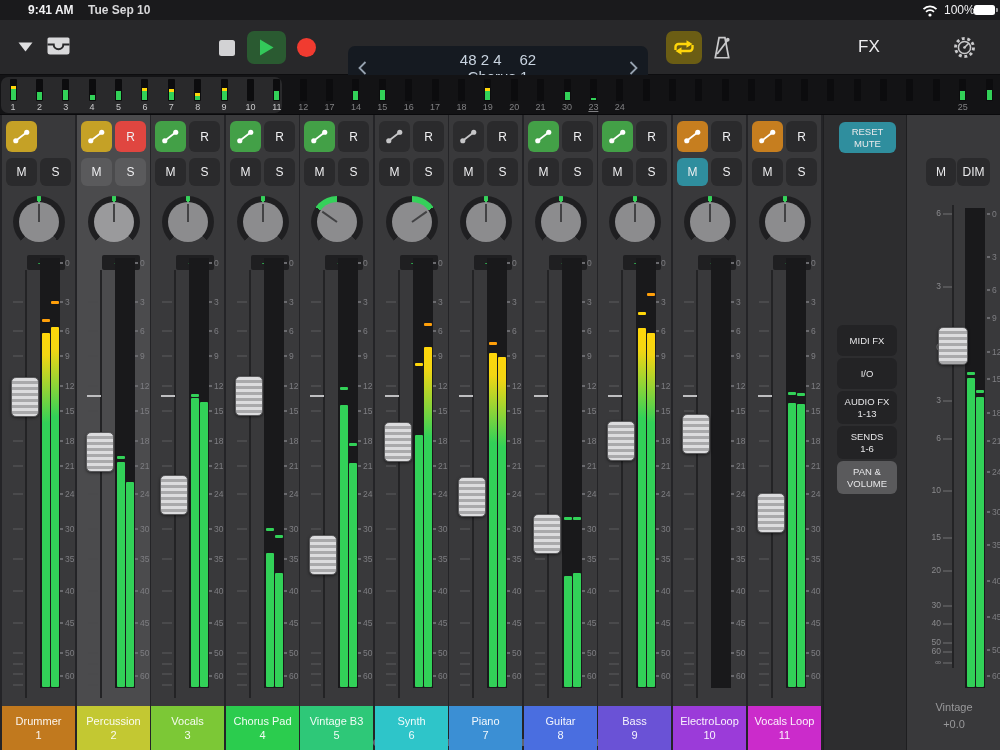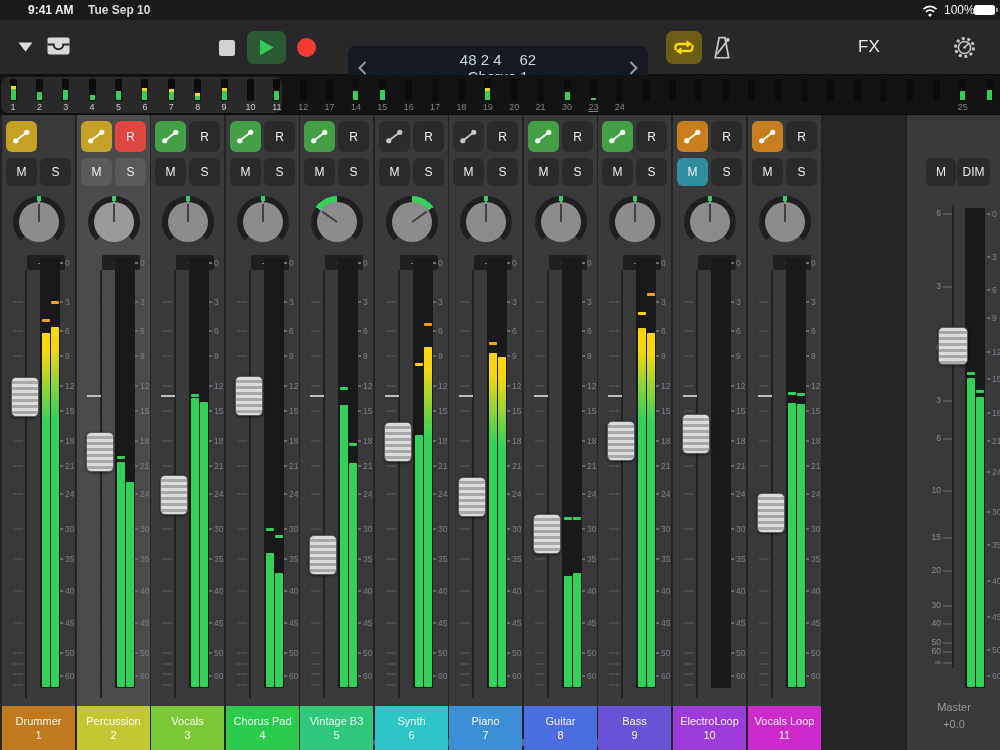--- a/index.html
+++ b/index.html
@@ -202,25 +202,39 @@
         <div style="position: absolute; left: 1px; bottom: 1px; width: 5px; height: 9px; background: rgb(50, 209, 88);"></div>
       </div>
       <div style="position: absolute; left: 951.7px; top: 27px; width: 22px; text-align: center; font-size: 9px; color: rgb(128, 128, 131);">25</div>
       <div style="position: absolute; left: 985.6px; top: 4px; width: 7px; height: 22px; background: rgb(12, 12, 14); border-radius: 1px;">
         <div style="position: absolute; left: 1px; bottom: 1px; width: 5px; height: 10px; background: rgb(50, 209, 88);"></div>
       </div>
     </div>
 
   <div class="abs mixerbg"></div>
 
+  <div class="abs" style="left:823px;top:115px;width:83px;height:635px;background:#2D2D2F;border-left:1px solid #1E1E20;">
+    <div class="btn pre" style="left: 15px; top: 7px; width: 57px; height: 31px; font-size: 9.5px; background: rgb(47, 142, 158);" id="reset-mute">RESET
+MUTE</div>
+    <div class="abs" style="left:13px;top:210px;width:60px;" id="view-buttons">
+        <div class="viewbtn pre" style="height: 31px;">MIDI FX</div>
+        <div class="viewbtn pre" style="height: 31px;">I/O</div>
+        <div class="viewbtn pre" style="height: 33px;">AUDIO FX
+1-13</div>
+        <div class="viewbtn pre" style="height: 33px;">SENDS
+1-6</div>
+        <div class="viewbtn pre" style="height: 33px; background: rgb(90, 90, 92);">PAN &amp;
+VOLUME</div>
+      </div>
+  </div>
 
   <div class="abs" style="left:906px;top:115px;width:94px;height:635px;background:#39393B;border-left:1px solid #1E1E20;" id="master-strip">
     <div class="btn" style="left:19px;top:43px;width:30px;height:28px;">M</div>
     <div class="btn" style="left:50px;top:43px;width:33px;height:28px;">DIM</div>
-    <div class="abs" style="left:0;top:586px;width:94px;text-align:center;font-size:11px;color:#98989A;">Master</div>
+    <div class="abs" style="left:0;top:586px;width:94px;text-align:center;font-size:11px;color:#98989A;">Vintage</div>
     <div class="abs" style="left:0;top:603px;width:94px;text-align:center;font-size:11px;color:#98989A;">+0.0</div>
   <div style="position: absolute; left: 8px; top: 93px; width: 26px; text-align: right; font-size: 8.5px; color: rgb(138, 138, 141);">6</div>
       <div style="position: absolute; left: 36px; top: 98px; width: 10px; height: 1.5px; background: rgb(85, 85, 87);"></div>
       <div style="position: absolute; left: 8px; top: 166px; width: 26px; text-align: right; font-size: 8.5px; color: rgb(138, 138, 141);">3</div>
       <div style="position: absolute; left: 36px; top: 171px; width: 10px; height: 1.5px; background: rgb(85, 85, 87);"></div>
       <div style="position: absolute; left: 8px; top: 227px; width: 26px; text-align: right; font-size: 8.5px; color: rgb(138, 138, 141);">0</div>
       <div style="position: absolute; left: 36px; top: 232px; width: 10px; height: 1.5px; background: rgb(85, 85, 87);"></div>
       <div style="position: absolute; left: 8px; top: 280px; width: 26px; text-align: right; font-size: 8.5px; color: rgb(138, 138, 141);">3</div>
       <div style="position: absolute; left: 36px; top: 285px; width: 10px; height: 1.5px; background: rgb(85, 85, 87);"></div>
       <div style="position: absolute; left: 8px; top: 318px; width: 26px; text-align: right; font-size: 8.5px; color: rgb(138, 138, 141);">6</div>

